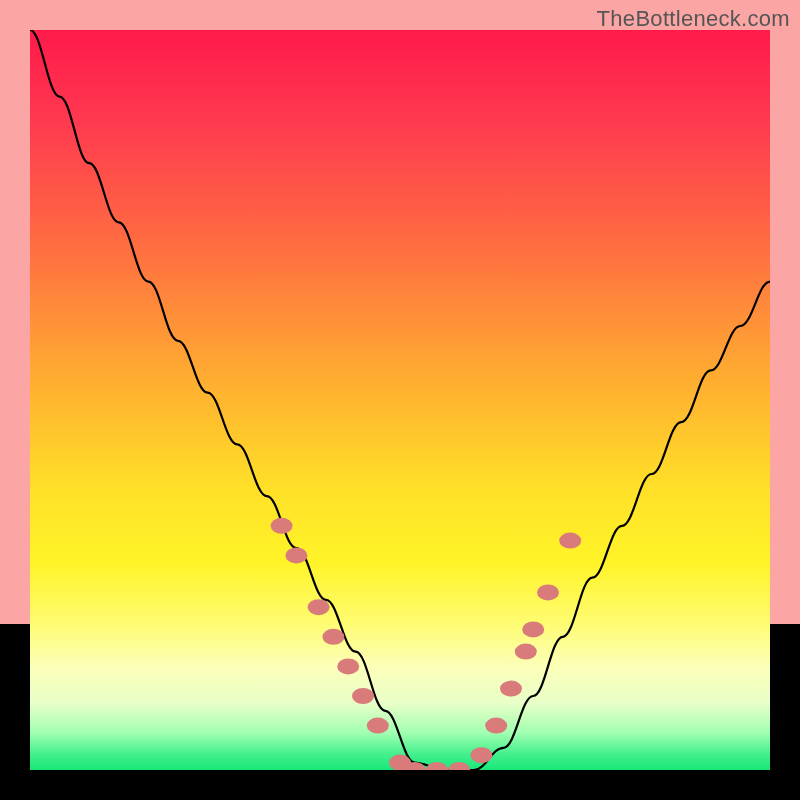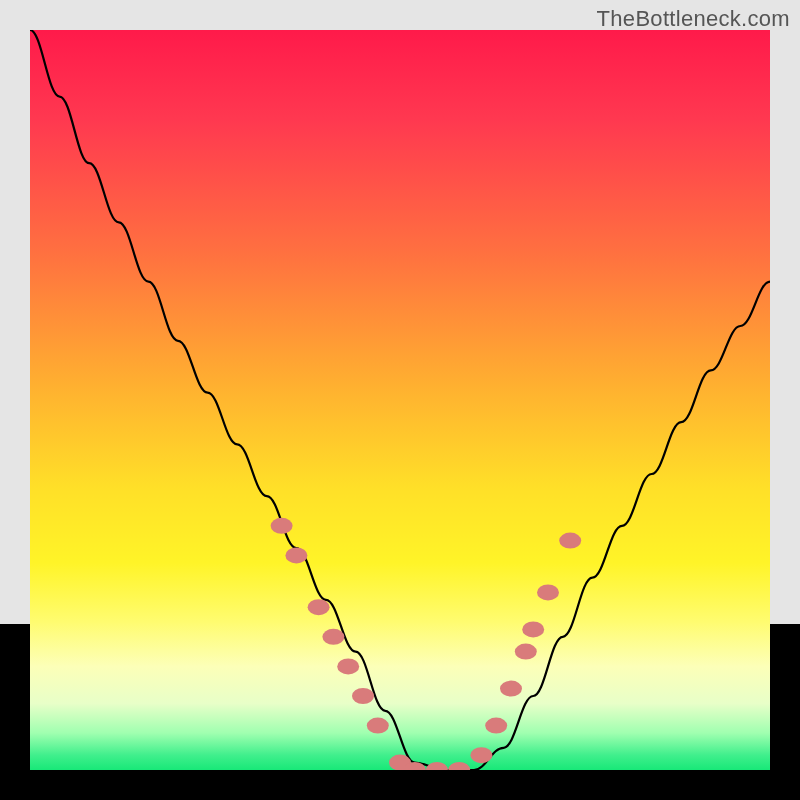--- a/index.html
+++ b/index.html
@@ -8,21 +8,21 @@
     width: 800px;
     height: 800px;
     overflow: hidden;
     font-family: Arial, Helvetica, sans-serif;
     background: #000;
   }
   .frame {
     position: relative;
     width: 800px;
     height: 624px;
-    background: #e5e5e5;
+    background: #fca5a5;
   }
   .plot-area {
     position: absolute;
     left: 30px;
     top: 30px;
     width: 740px;
     height: 740px;
     overflow: hidden;
   }
   .gradient-bg {

